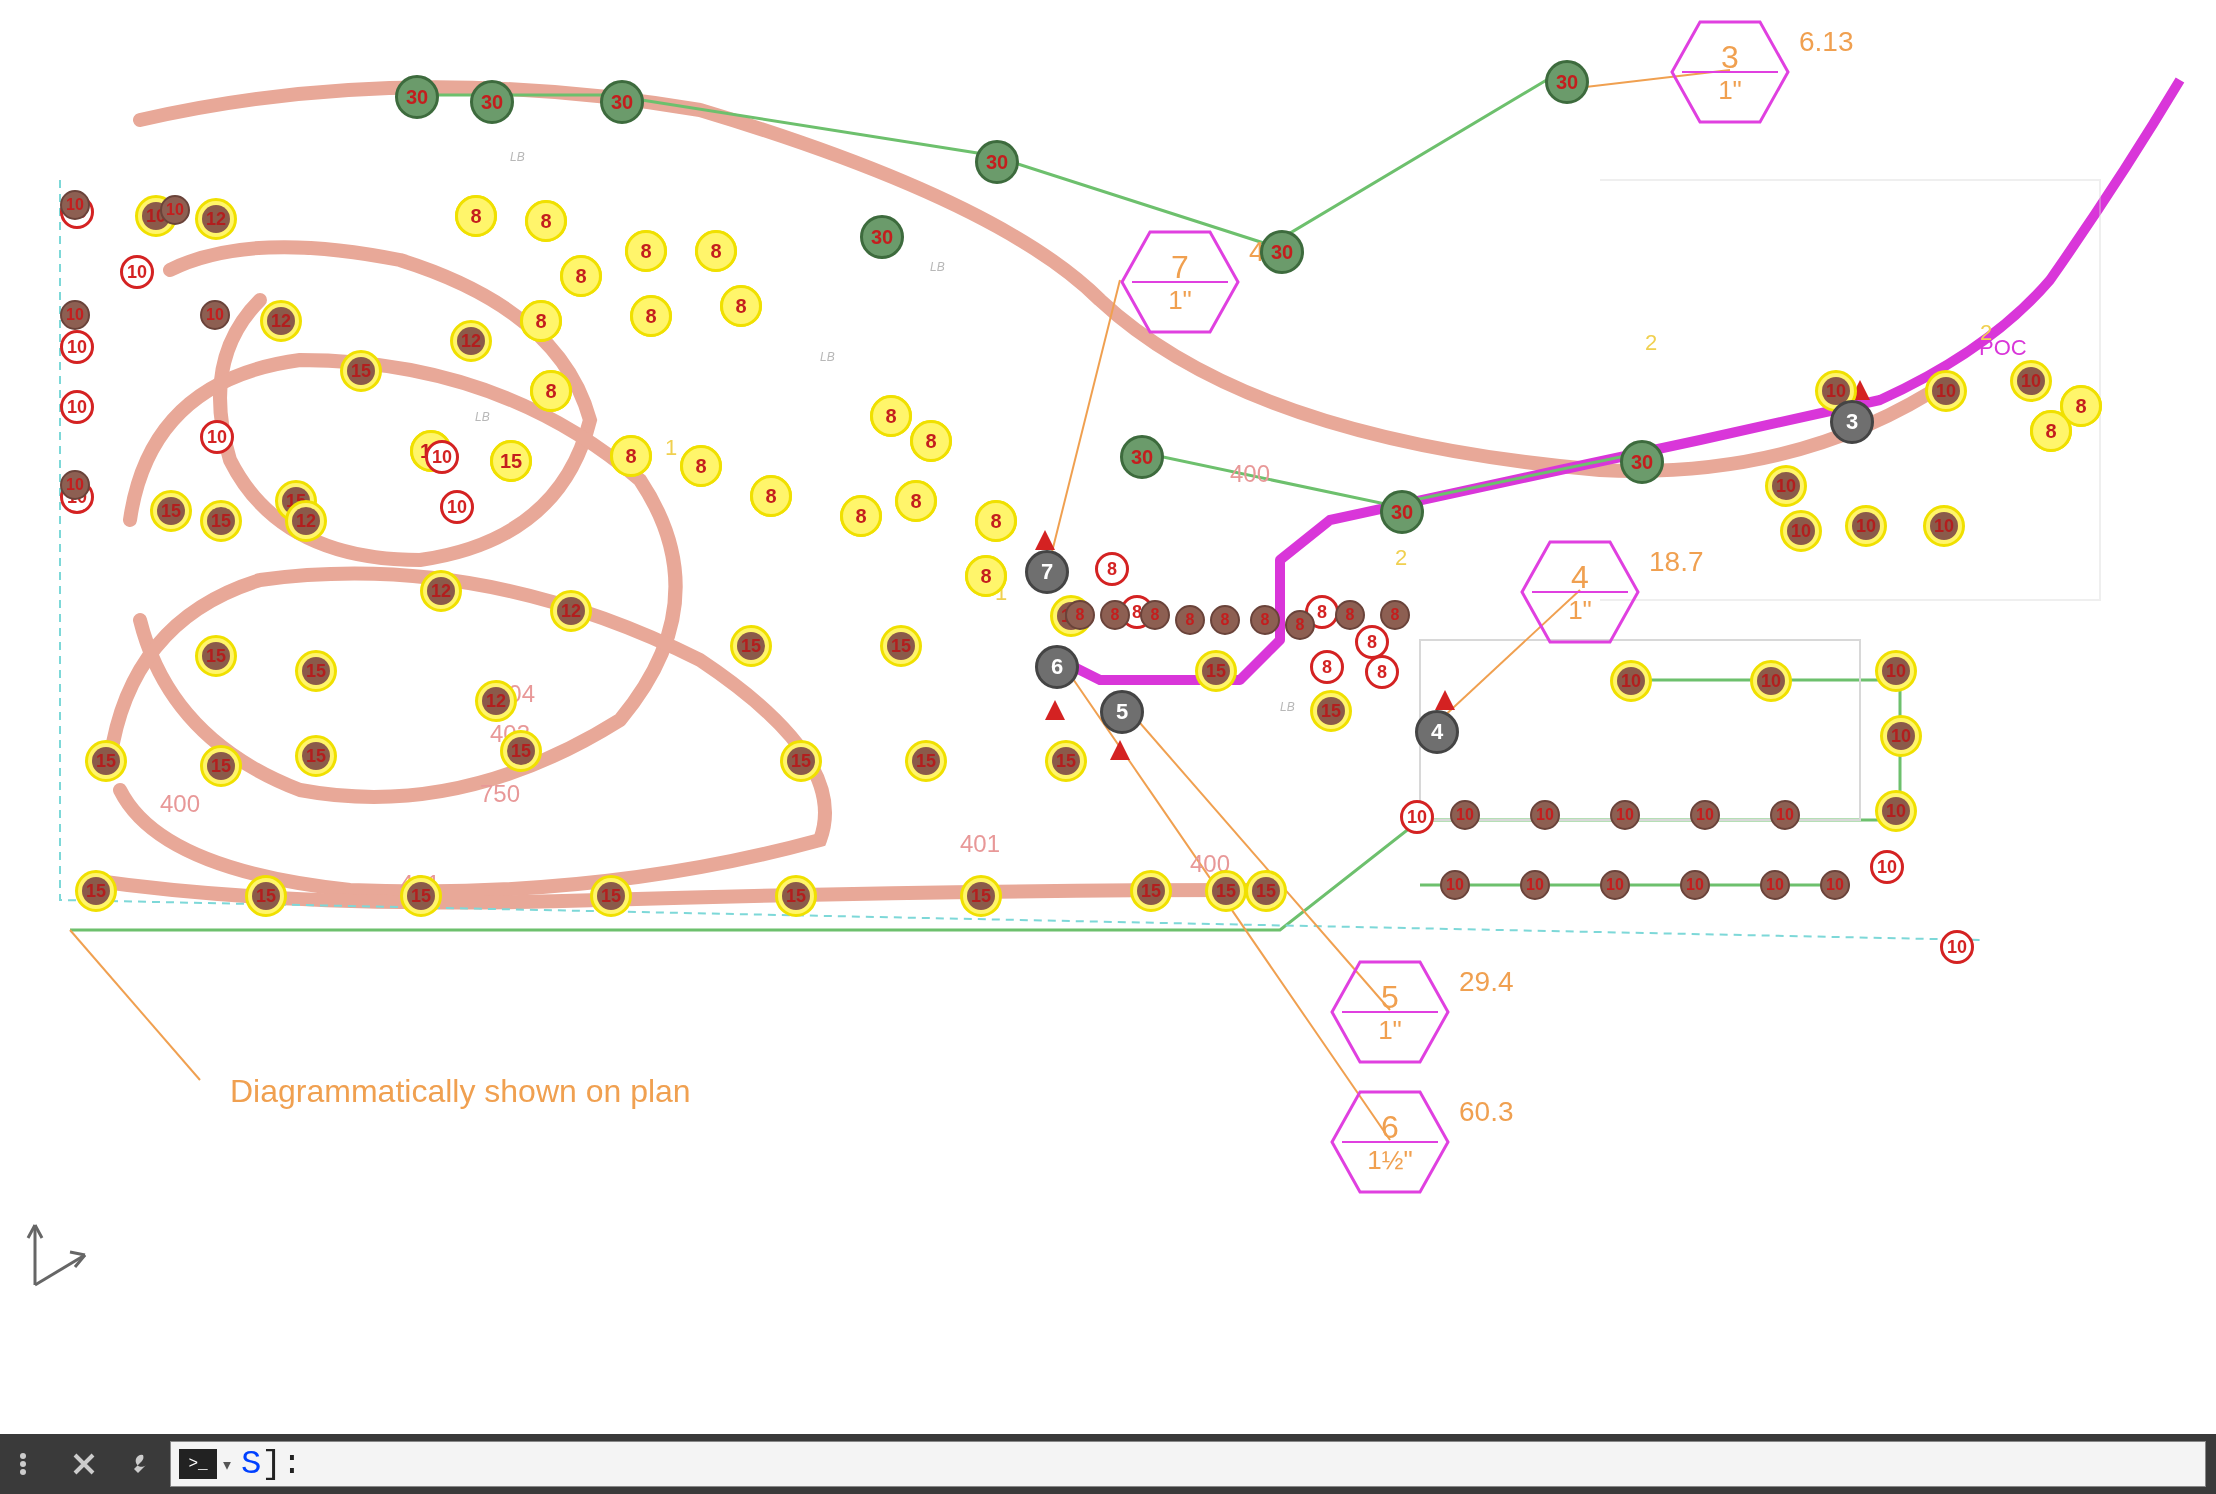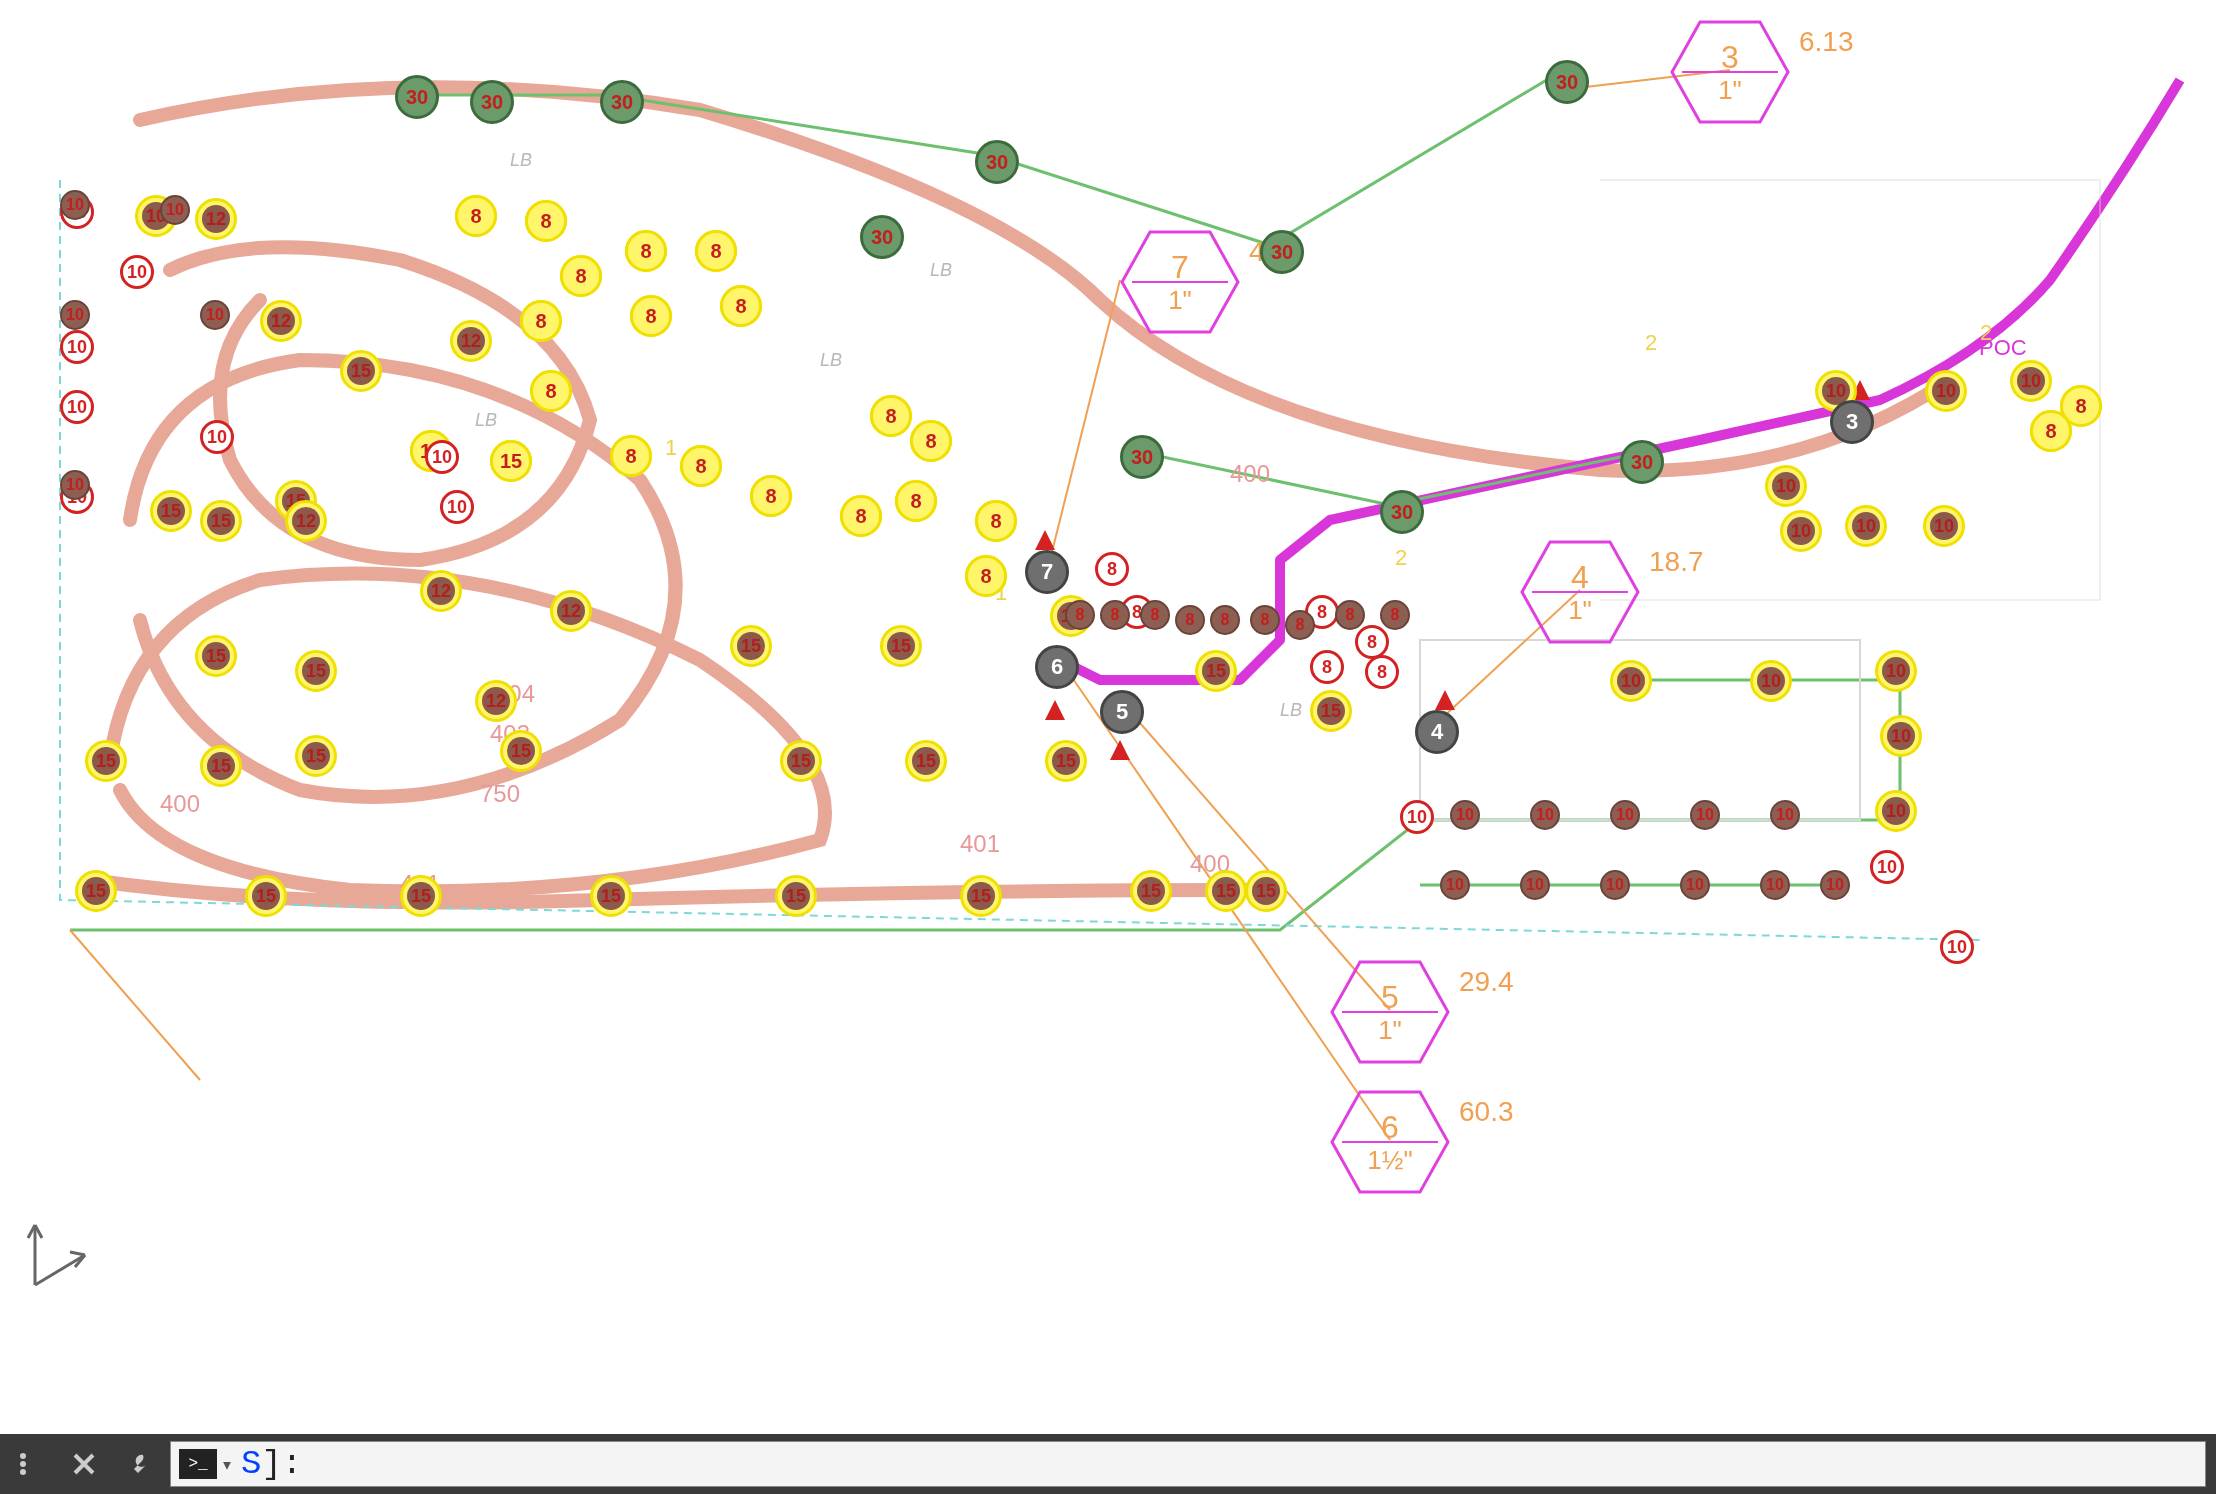--- a/index.html
+++ b/index.html
@@ -15,21 +15,21 @@
   
   .hex{position:absolute;width:120px;height:104px;display:flex;flex-direction:column;align-items:center;justify-content:center;pointer-events:none}
   .hex svg{position:absolute;inset:0}
   .hex .top{color:#f0a050;font-size:32px;font-weight:normal;line-height:1}
   .hex .bot{color:#f0a050;font-size:26px;font-weight:normal;line-height:1;margin-top:4px}
   .hex .gpm{position:absolute;left:129px;top:6px;color:#f0a050;font-size:28px;white-space:nowrap}
   
   .note{position:absolute;color:#f0a050;font-size:32px;line-height:1.35}
   
   .clabel{position:absolute;color:#e89898;font-size:24px;font-weight:normal}
-  .lb{position:absolute;color:#b8b8b8;font-size:18px;font-style:italic}
+  .lb{position:absolute;color:#b8b8b8;font-size:12px;font-style:italic}
   
   .ucs{position:absolute;left:20px;top:1200px;color:#888}
   
   .cmdbar{position:absolute;left:0;bottom:0;width:100%;height:60px;background:#3a3a3a;display:flex;align-items:center}
   .cmd-btn{width:48px;height:48px;display:flex;align-items:center;justify-content:center;color:#ddd;margin-left:6px;cursor:pointer;font-size:26px}
   .cmd-input{flex:1;height:44px;margin:0 10px 0 8px;background:#f4f4f4;border:1px solid #888;display:flex;align-items:center;font-family:'Consolas','Courier New',monospace;font-size:34px;color:#222;padding-left:8px}
   .cmd-icon{width:38px;height:30px;background:#222;color:#fff;display:flex;align-items:center;justify-content:center;font-size:16px;margin-right:4px}
   .tri{color:#555;font-size:20px;margin-right:8px}
   .bracket-opt{color:#0040ff}
 </style>
@@ -105,20 +105,21 @@
 
   <span class="clabel" style="color:#f0d050;left:665px;top:435px;font-size:22px">1</span>
   <span class="clabel" style="color:#f0d050;left:995px;top:580px;font-size:22px">1</span>
   <span class="clabel" style="color:#f0d050;left:1395px;top:545px;font-size:22px">2</span>
   <span class="clabel" style="color:#f0d050;left:1645px;top:330px;font-size:22px">2</span>
   <span class="clabel" style="color:#f0d050;left:1980px;top:320px;font-size:22px">2</span>
 
   <span class="clabel" style="color:#d936d9;left:1979px;top:335px;font-size:22px">POC</span>
 
   <div class="note" style="left:230px;top:1070px">
+    <div>Diagrammatically shown on plan</div>
   </div>
 
   <div id="valves">
       <div class="hex" style="left: 1670px; top: 20px;">
         <svg viewBox="0 0 120 104">
           <polygon points="30,2 90,2 118,52 90,102 30,102 2,52" fill="none" stroke="#e040e0" stroke-width="3"></polygon>
           <line x1="12" y1="52" x2="108" y2="52" stroke="#e040e0" stroke-width="2"></line>
         </svg>
         <div class="top">3</div>
         <div class="bot">1"</div>

